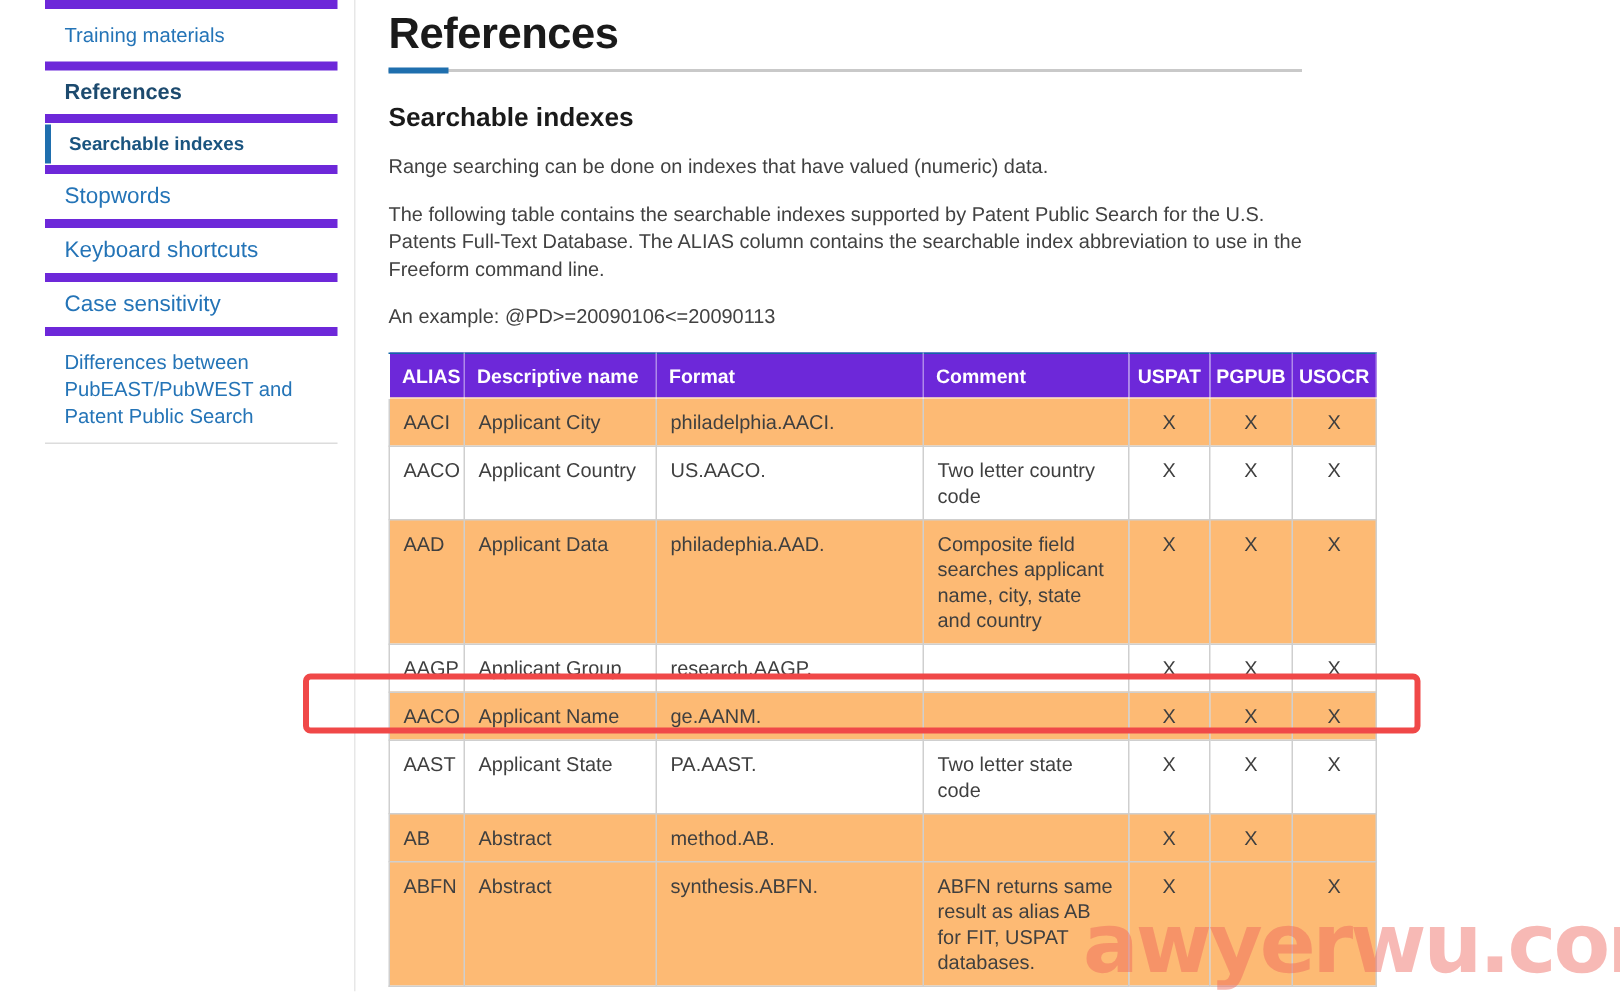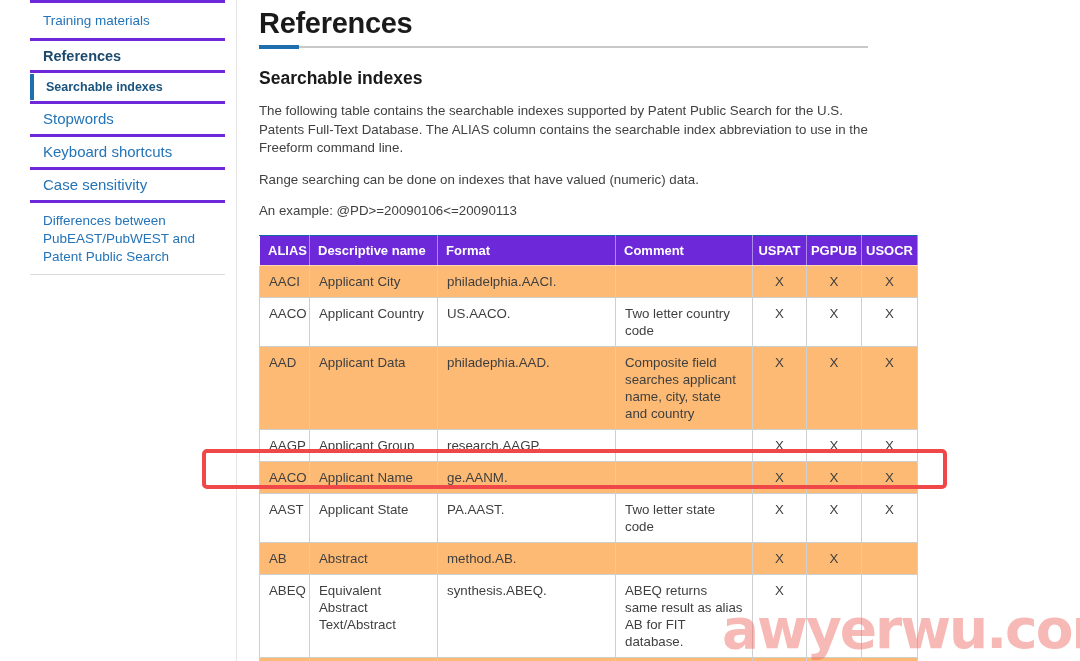--- a/index.html
+++ b/index.html
@@ -4,21 +4,21 @@
 <style>
   * { margin:0; padding:0; box-sizing:border-box; }
   html,body { width:1080px; height:661px; overflow:hidden; background:#fff;
               font-family:"Liberation Sans", sans-serif; }
   .page { position:relative; width:1080px; height:661px; }
 
   
   .sidebar { position:absolute; left:0; top:0; width:237px; height:661px;
              border-right:1px solid #e7e7e7; background:#fff; }
   .sb-item { position:relative; margin-left:30px; width:195px;
-             border-top:3px solid #6d28d9; cursor:pointer; }
+             border-top:6px solid #6d28d9; cursor:pointer; }
   .sb-item:last-child { border-bottom:1px solid #dcdcdc; }
   .sb-link  { padding:9px 4px 8px 13px; font-size:13.5px; line-height:18px; color:#2474b7; }
   .sb-section { padding:7px 4px 6px 13px; font-size:14.5px; font-weight:bold; color:#1c4a6e; }
   .sb-sub-active { padding:7px 4px 7px 16px; font-size:12.5px; font-weight:bold; color:#1a547f; }
   .sb-sub-active::before { content:""; position:absolute; left:0; top:1px; bottom:1px;
              width:4px; background:#1f6fae; }
   .sb-sub { padding:6px 4px 7px 13px; font-size:15px; color:#2474b7; }
 
   
   .main { position:absolute; left:259px; top:0; width:680px; }
@@ -65,22 +65,22 @@
       <div class="sb-item sb-link">Differences between PubEAST/PubWEST and Patent Public Search</div>
     </nav>
 
   <div class="main">
     <h1 class="title">References</h1>
     <div class="title-rule">
       <div class="gray"></div>
       <div class="blue"></div>
     </div>
     <h2 class="section">Searchable indexes</h2>
+    <p class="body">Range searching can be done on indexes that have valued (numeric) data.</p>
     <p class="body">The following table contains the searchable indexes supported by Patent Public Search for the U.S. Patents Full-Text Database. The ALIAS column contains the searchable index abbreviation to use in the Freeform command line.</p>
-    <p class="body">Range searching can be done on indexes that have valued (numeric) data.</p>
     <p class="body">An example: @PD&gt;=20090106&lt;=20090113</p>
 
     <table class="idx">
       <colgroup>
           <col style="width: 50px;">
           <col style="width: 128px;">
           <col style="width: 178px;">
           <col style="width: 137px;">
           <col style="width: 54px;">
           <col style="width: 55px;">
@@ -154,29 +154,20 @@
           </tr>
           <tr class="stripe">
             <td>AB</td>
             <td>Abstract</td>
             <td>method.AB.</td>
             <td></td>
             <td class="c">X</td>
             <td class="c">X</td>
             <td class="c"></td>
           </tr>
-          <tr>
-            <td>ABEQ</td>
-            <td>Equivalent Abstract Text/Abstract</td>
-            <td>synthesis.ABEQ.</td>
-            <td>ABEQ returns same result as alias AB for FIT database.</td>
-            <td class="c">X</td>
-            <td class="c"></td>
-            <td class="c"></td>
-          </tr>
           <tr class="stripe">
             <td>ABFN</td>
             <td>Abstract</td>
             <td>synthesis.ABFN.</td>
             <td>ABFN returns same result as alias AB for FIT, USPAT databases.</td>
             <td class="c">X</td>
             <td class="c"></td>
             <td class="c">X</td>
           </tr>
         </tbody>

